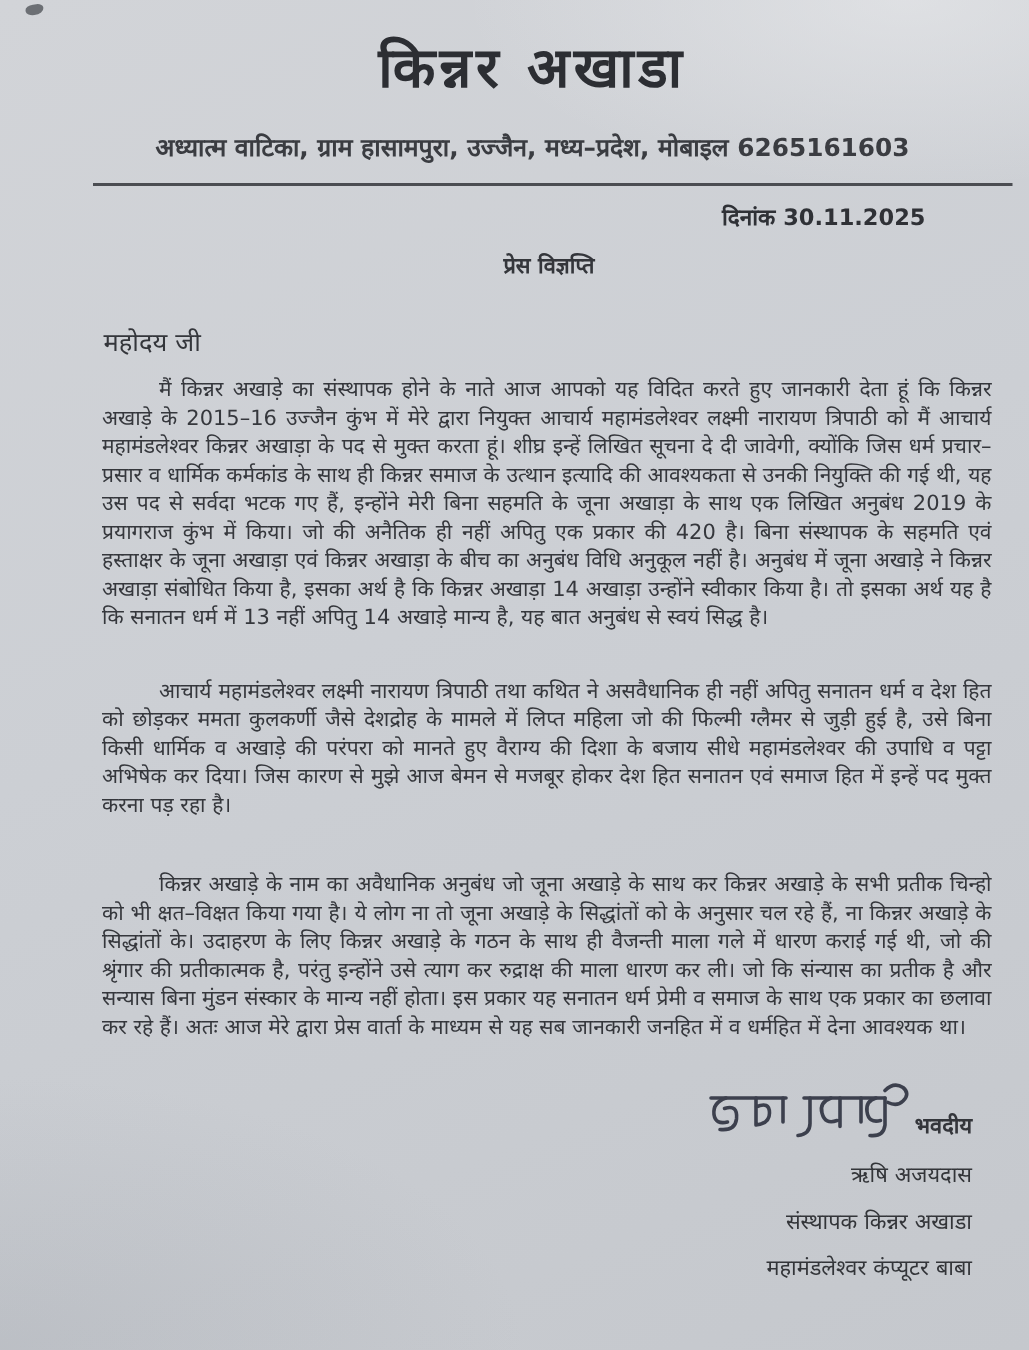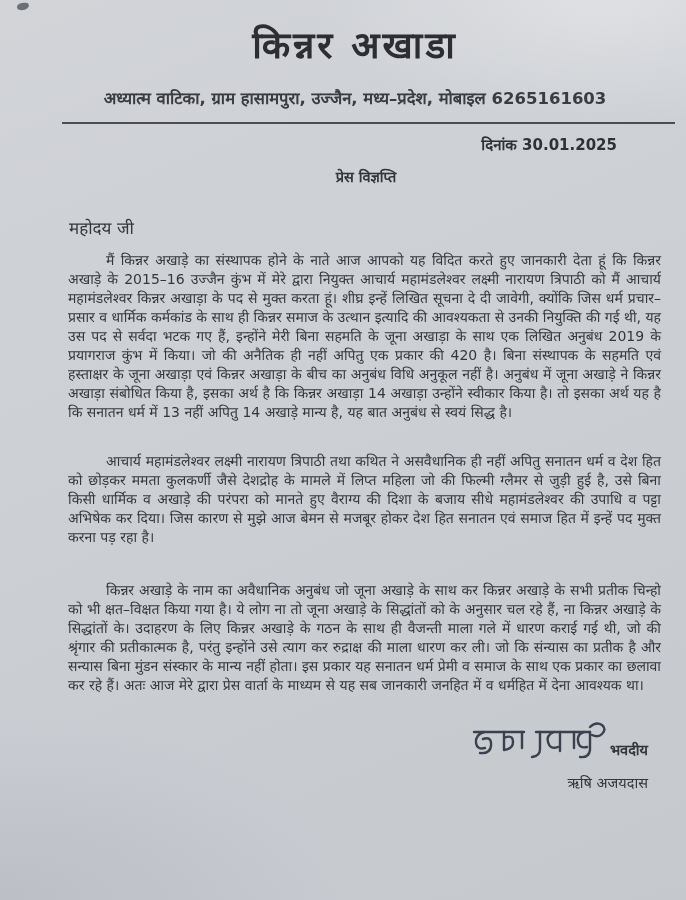--- a/index.html
+++ b/index.html
@@ -71,21 +71,21 @@
 <div class="page">
 
   <div class="scan-speck"></div>
 
   <div class="letterhead">
     <h1 class="lh-title">किन्नर अखाडा</h1>
     <div class="lh-address">अध्यात्म वाटिका, ग्राम हासामपुरा, उज्जैन, मध्य–प्रदेश, मोबाइल 6265161603</div>
     <hr class="lh-rule">
   </div>
 
-  <div class="date-line">दिनांक 30.01.2025</div>
+  <div class="date-line">दिनांक 30.11.2025</div>
 
   <div class="subject-line">प्रेस विज्ञप्ति</div>
 
   <div class="salutation">महोदय जी</div>
 
   <p class="body-para p1">मैं किन्नर अखाड़े का संस्थापक होने के नाते आज आपको यह विदित करते हुए जानकारी देता हूं कि किन्नर अखाड़े के 2015–16 उज्जैन कुंभ में मेरे द्वारा नियुक्त आचार्य महामंडलेश्वर लक्ष्मी नारायण त्रिपाठी को मैं आचार्य महामंडलेश्वर किन्नर अखाड़ा के पद से मुक्त करता हूं। शीघ्र इन्हें लिखित सूचना दे दी जावेगी, क्योंकि जिस धर्म प्रचार–प्रसार व धार्मिक कर्मकांड के साथ ही किन्नर समाज के उत्थान इत्यादि की आवश्यकता से उनकी नियुक्ति की गई थी, यह उस पद से सर्वदा भटक गए हैं, इन्होंने मेरी बिना सहमति के जूना अखाड़ा के साथ एक लिखित अनुबंध 2019 के प्रयागराज कुंभ में किया। जो की अनैतिक ही नहीं अपितु एक प्रकार की 420 है। बिना संस्थापक के सहमति एवं हस्ताक्षर के जूना अखाड़ा एवं किन्नर अखाड़ा के बीच का अनुबंध विधि अनुकूल नहीं है। अनुबंध में जूना अखाड़े ने किन्नर अखाड़ा संबोधित किया है, इसका अर्थ है कि किन्नर अखाड़ा 14 अखाड़ा उन्होंने स्वीकार किया है। तो इसका अर्थ यह है कि सनातन धर्म में 13 नहीं अपितु 14 अखाड़े मान्य है, यह बात अनुबंध से स्वयं सिद्ध है।</p>
   <p class="body-para p2">आचार्य महामंडलेश्वर लक्ष्मी नारायण त्रिपाठी तथा कथित ने असवैधानिक ही नहीं अपितु सनातन धर्म व देश हित को छोड़कर ममता कुलकर्णी जैसे देशद्रोह के मामले में लिप्त महिला जो की फिल्मी ग्लैमर से जुड़ी हुई है, उसे बिना किसी धार्मिक व अखाड़े की परंपरा को मानते हुए वैराग्य की दिशा के बजाय सीधे महामंडलेश्वर की उपाधि व पट्टा अभिषेक कर दिया। जिस कारण से मुझे आज बेमन से मजबूर होकर देश हित सनातन एवं समाज हित में इन्हें पद मुक्त करना पड़ रहा है।</p>
   <p class="body-para p3">किन्नर अखाड़े के नाम का अवैधानिक अनुबंध जो जूना अखाड़े के साथ कर किन्नर अखाड़े के सभी प्रतीक चिन्हो को भी क्षत–विक्षत किया गया है। ये लोग ना तो जूना अखाड़े के सिद्धांतों को के अनुसार चल रहे हैं, ना किन्नर अखाड़े के सिद्धांतों के। उदाहरण के लिए किन्नर अखाड़े के गठन के साथ ही वैजन्ती माला गले में धारण कराई गई थी, जो की श्रृंगार की प्रतीकात्मक है, परंतु इन्होंने उसे त्याग कर रुद्राक्ष की माला धारण कर ली। जो कि संन्यास का प्रतीक है और सन्यास बिना मुंडन संस्कार के मान्य नहीं होता। इस प्रकार यह सनातन धर्म प्रेमी व समाज के साथ एक प्रकार का छलावा कर रहे हैं। अतः आज मेरे द्वारा प्रेस वार्ता के माध्यम से यह सब जानकारी जनहित में व धर्महित में देना आवश्यक था।</p>
 
   <div class="sig-block">
@@ -98,15 +98,17 @@
           <path d="M52 13 v16"></path>
           <path d="M70 13 v17 q0 7 -8 8"></path>
           <path d="M84 13 q-8 3 -6 10 q2 8 10 5 m2 -15 v19"></path>
           <path d="M104 13 v16 m10 -16 q-7 2 -6 9 q1 8 9 6 m3 -15 v18 q-1 8 -10 7"></path>
           <path d="M120 8 q6 -6 12 -2 q5 4 0 9 q-4 4 -10 1"></path>
         </g>
       </svg>
       <span class="closing">भवदीय</span>
     </div>
     <div class="sig-line">ऋषि अजयदास</div>
+    <div class="sig-line">संस्थापक किन्नर अखाडा</div>
+    <div class="sig-line">महामंडलेश्वर कंप्यूटर बाबा</div>
   </div>
 
 </div>
 
 </body></html>

